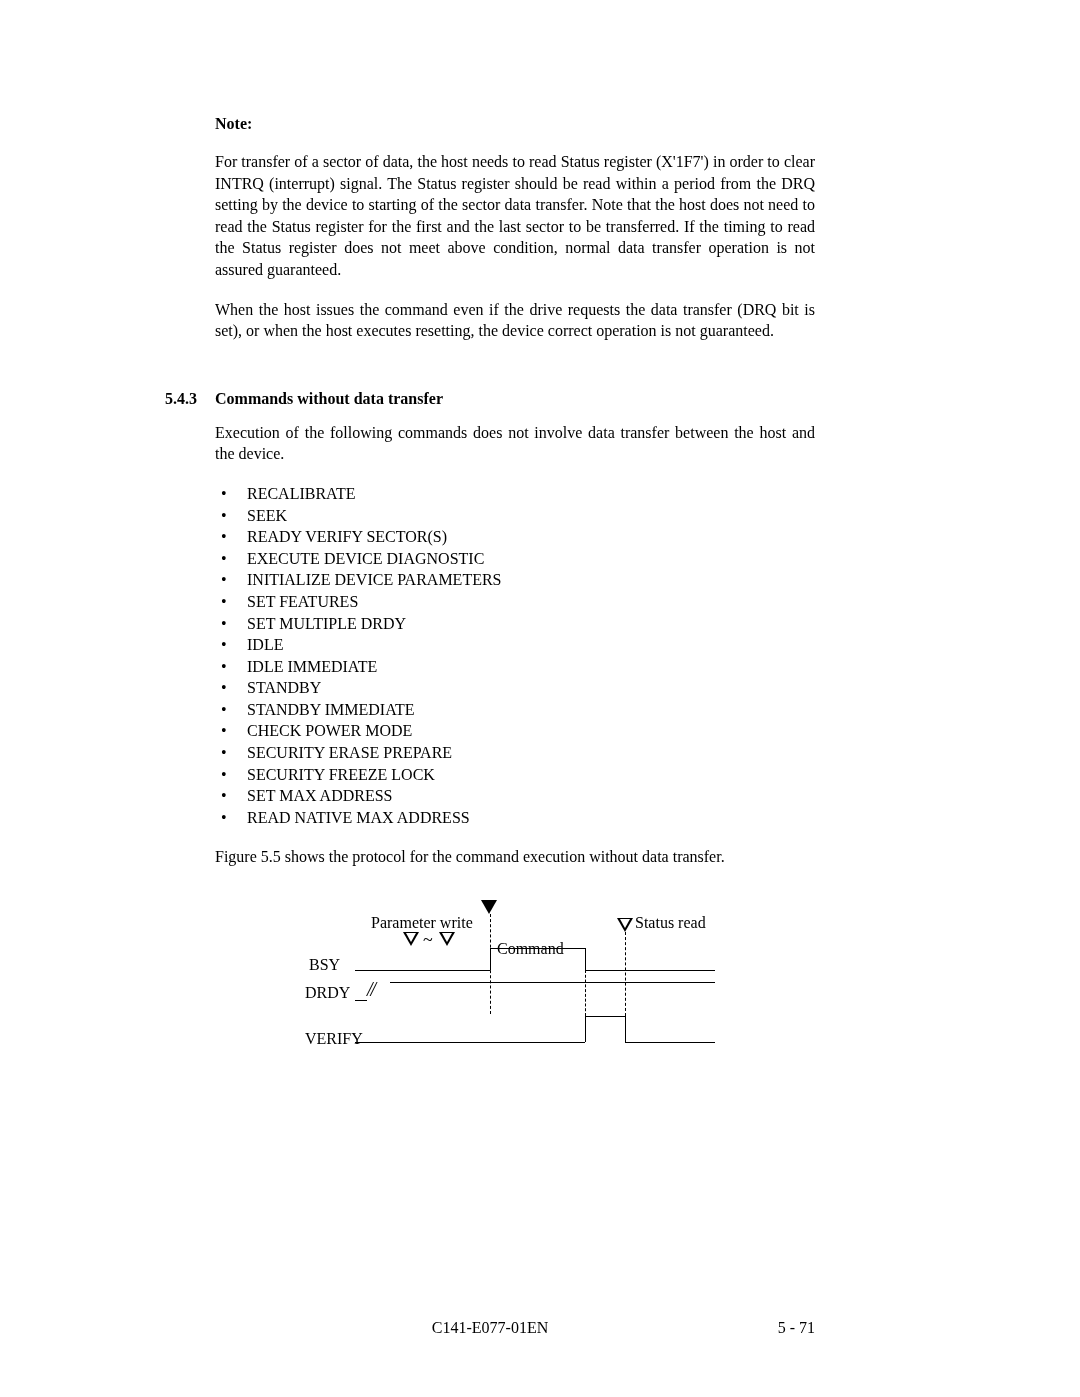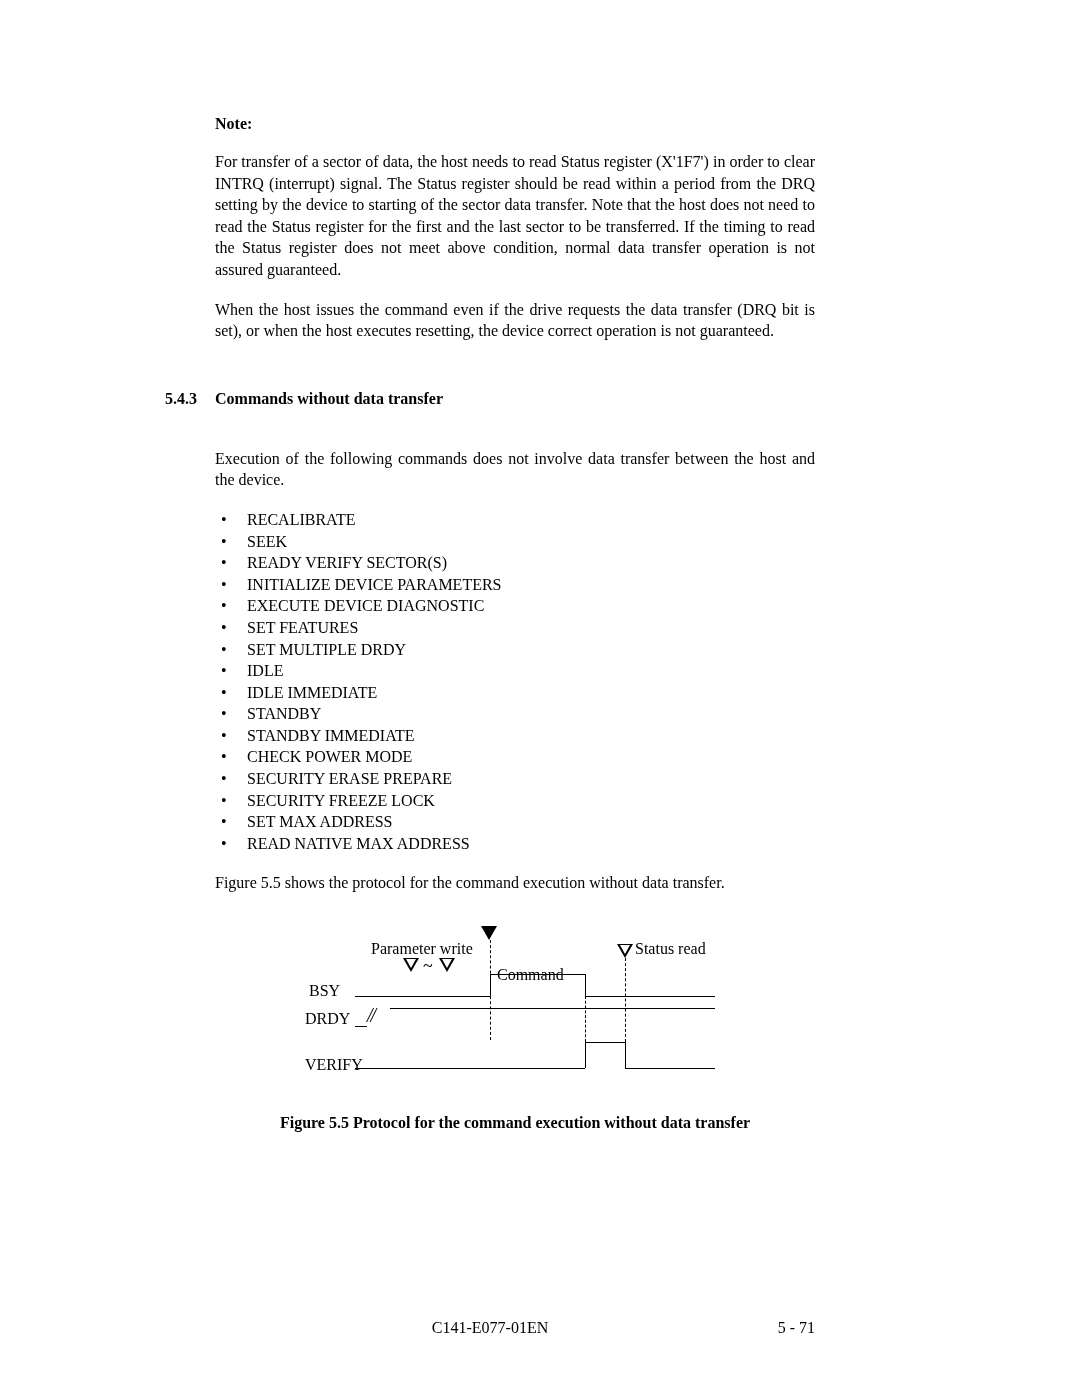--- a/index.html
+++ b/index.html
@@ -25,21 +25,21 @@
   .note-paragraph {
     margin-left: 50px;
     text-align: justify;
     line-height: 1.35;
     margin-bottom: 18px;
   }
   .section-heading {
     display: flex;
     font-weight: bold;
     margin-top: 48px;
-    margin-bottom: 40px;
+    margin-bottom: 14px;
     font-family: Liberation Serif, serif;
   }
   .section-number {
     width: 50px;
     flex-shrink: 0;
   }
   .section-title {
   }
   .body-paragraph {
     margin-left: 50px;
@@ -168,22 +168,22 @@
   <span class="section-number">5.4.3</span>
   <span class="section-title">Commands without data transfer</span>
 </div>
 
 <div class="body-paragraph">Execution of the following commands does not involve data transfer between the host and the device.</div>
 
 <ul class="command-list">
   <li>RECALIBRATE</li>
   <li>SEEK</li>
   <li>READY VERIFY SECTOR(S)</li>
+  <li>EXECUTE DEVICE DIAGNOSTIC</li>
   <li>INITIALIZE DEVICE PARAMETERS</li>
-  <li>EXECUTE DEVICE DIAGNOSTIC</li>
   <li>SET FEATURES</li>
   <li>SET MULTIPLE DRDY</li>
   <li>IDLE</li>
   <li>IDLE IMMEDIATE</li>
   <li>STANDBY</li>
   <li>STANDBY IMMEDIATE</li>
   <li>CHECK POWER MODE</li>
   <li>SECURITY ERASE PREPARE</li>
   <li>SECURITY FREEZE LOCK</li>
   <li>SET MAX ADDRESS</li>
@@ -226,20 +226,19 @@
     <span class="td-line-v" style="left:320px; top:116px; height:26px;"></span>
     <span class="td-line-h" style="left:320px; top:142px; width:90px;"></span>
 
     <span class="td-dash-v" style="left:185px; top:14px; height:100px;"></span>
     <span class="td-dash-v" style="left:280px; top:70px; height:46px;"></span>
     <span class="td-dash-v" style="left:320px; top:32px; height:84px;"></span>
 
   </div>
 </div>
 
-<div class="figure-caption">Figure 5.5    Protocol for the command execution without data transfer</div>
 
 <div class="footer">
   <span class="footer-center">C141-E077-01EN</span>
   <span class="footer-right">5 - 71</span>
 </div>
 
 </div>
 
 </body></html>

